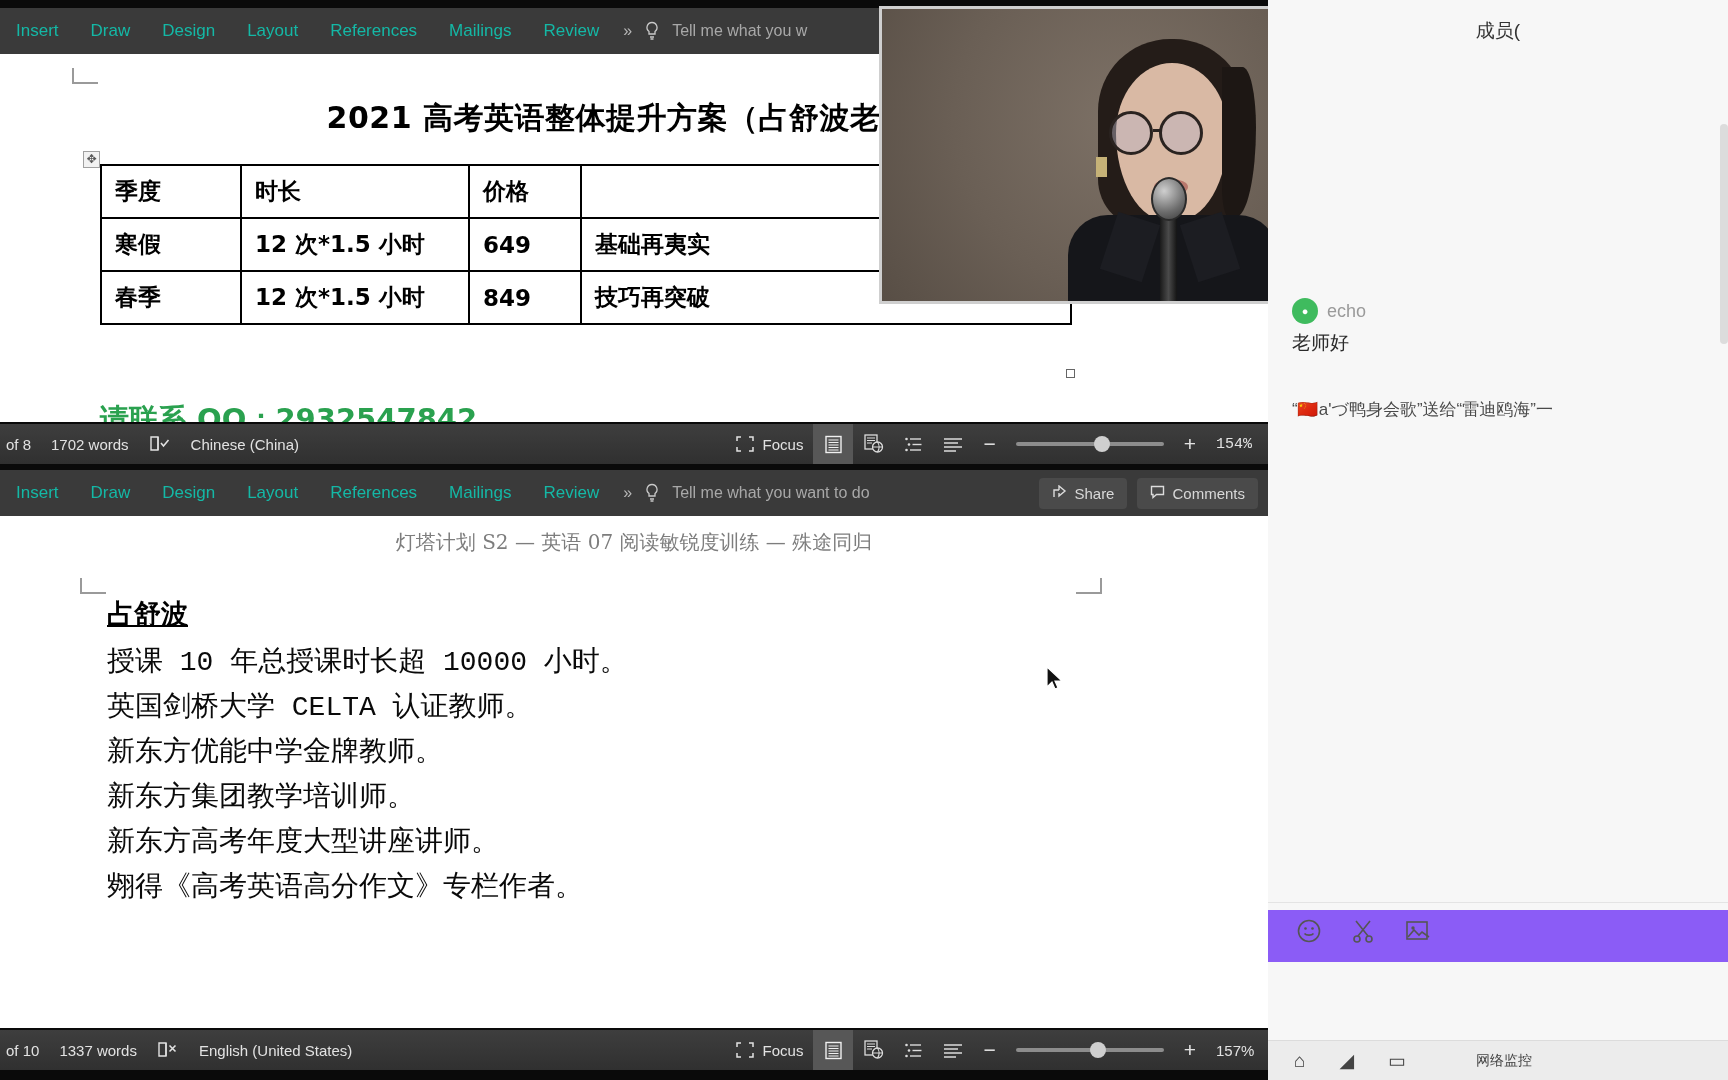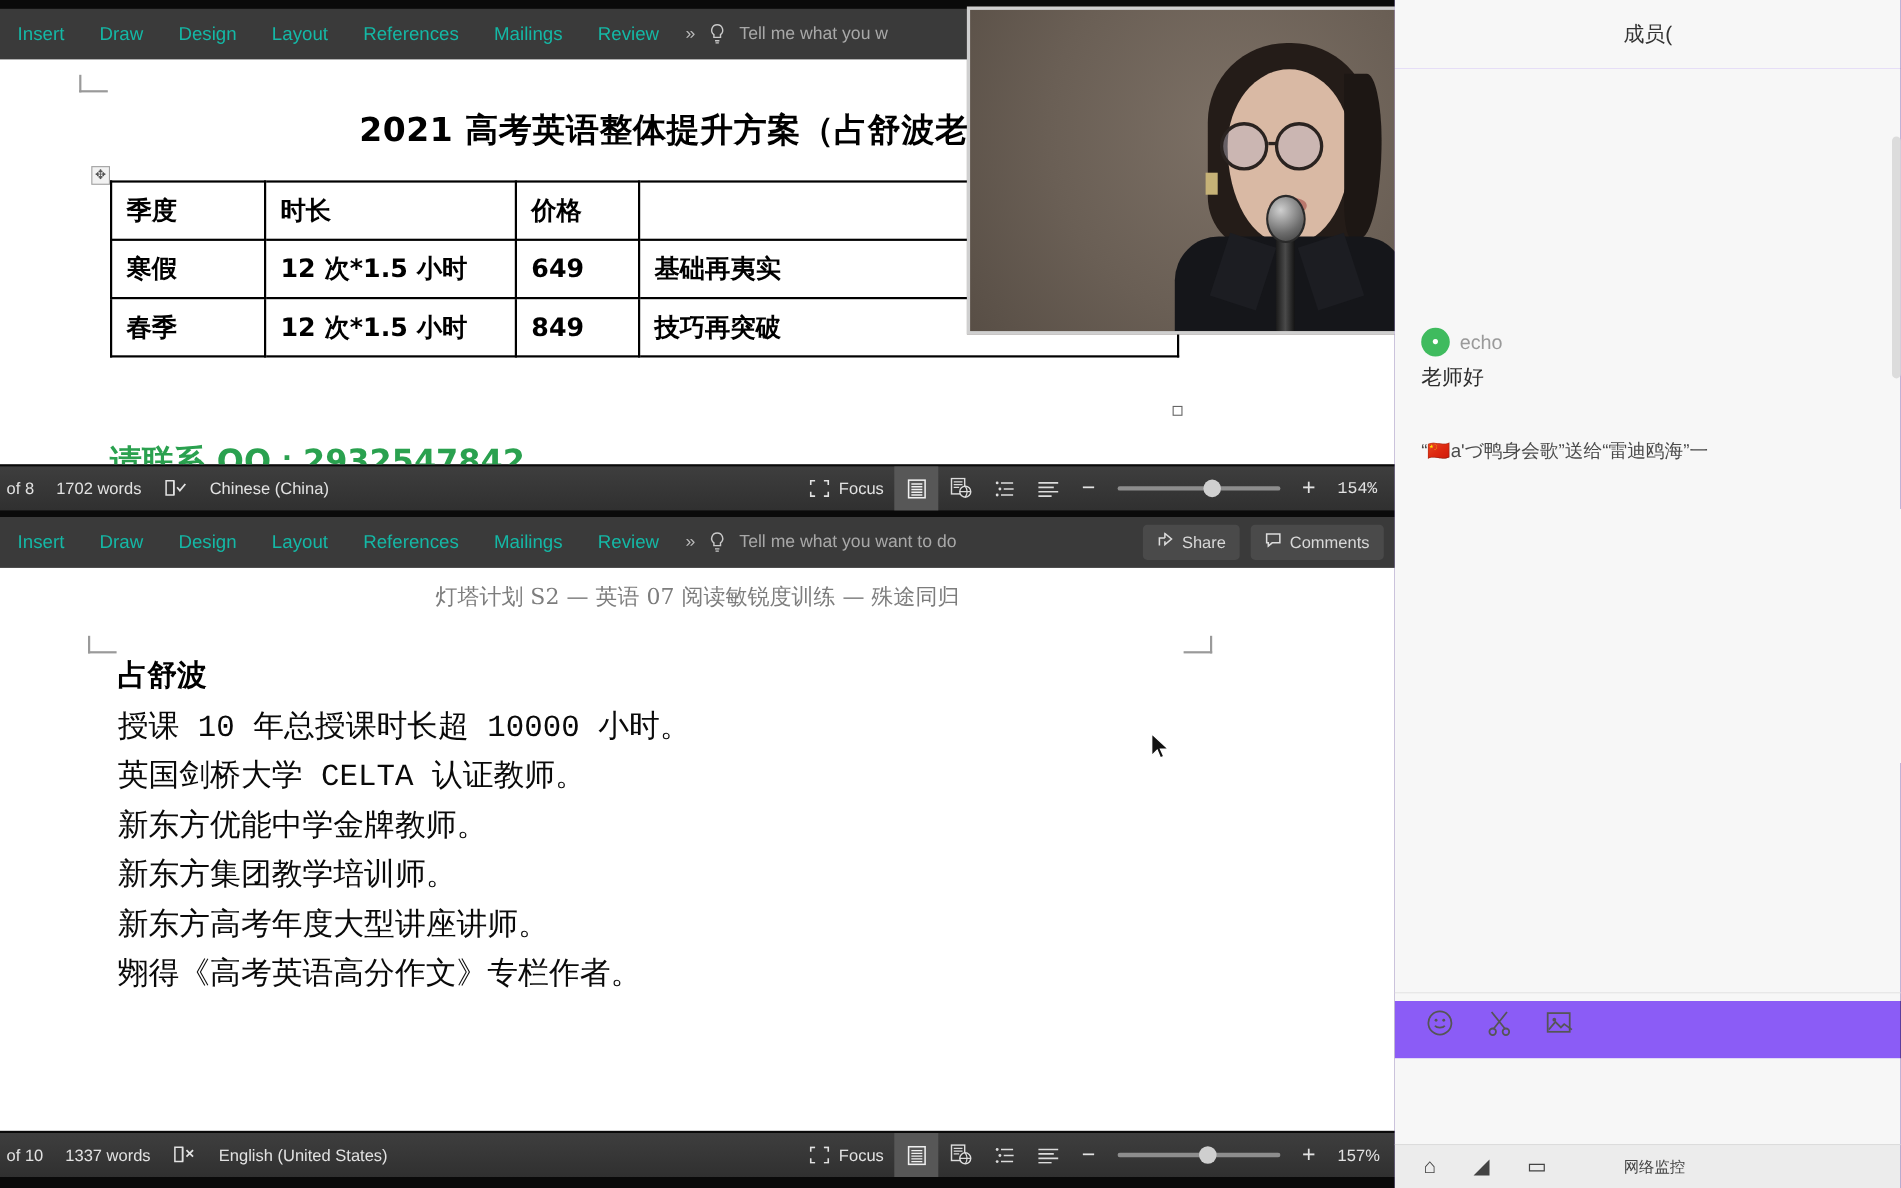--- a/index.html
+++ b/index.html
@@ -66,20 +66,21 @@
 
   
   .doc2-header {
     position:absolute; left:0; right:0; top:529px; text-align:center;
     font-family:"DejaVu Serif",serif; font-size:20px; color:#7d7d7d;
   }
   .doc2-body { position:absolute; left:107px; top:596px; }
   .doc2-body .nm {
     font-family:"DejaVu Sans",sans-serif; font-weight:bold; font-size:27px; color:#000;
     margin-bottom:8px;
+    text-decoration:underline;
   }
   .doc2-body .ln {
     font-family:Liberation Mono, monospace; font-size:28px; color:#0a0a0a;
     line-height:45px; white-space:nowrap;
   }
 
   
   .cam { position:absolute; left:879px; top:6px; width:583px; height:298px;
          background:#6a6058; border:3px solid #cfcfcf; overflow:hidden; }
   .cam .bg { position:absolute; inset:0;

